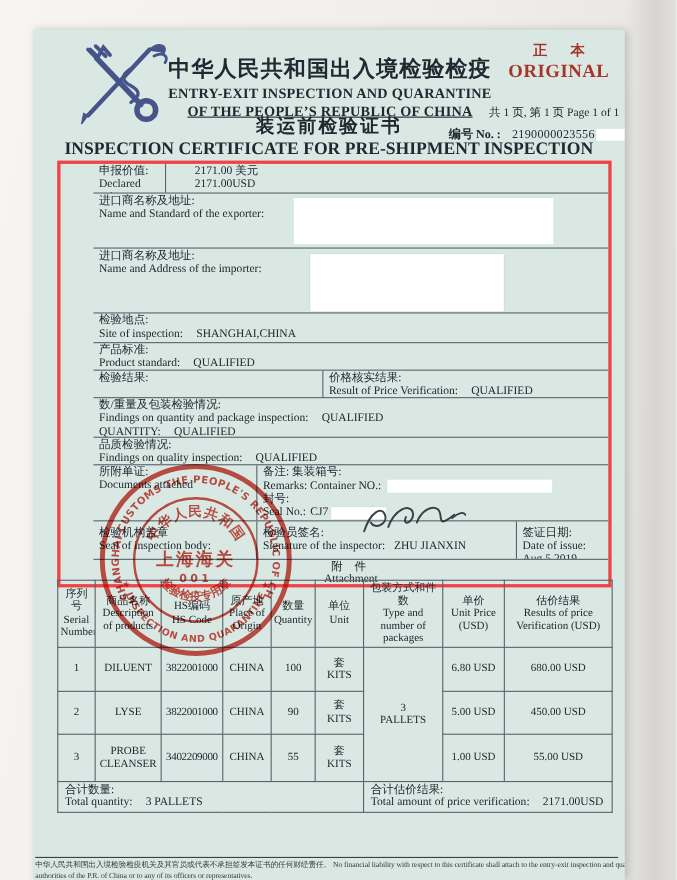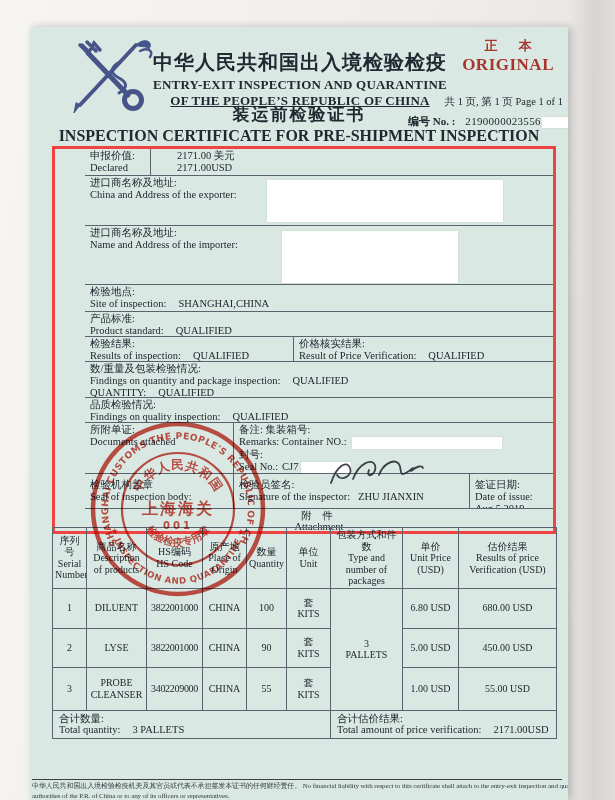--- a/index.html
+++ b/index.html
@@ -111,21 +111,21 @@
         </div>
         <div class="dcell grow" style="padding-left:26px;">
           <div>2171.00 美元</div>
           <div>2171.00USD</div>
         </div>
       </div>
 
       <div class="drow h50">
         <div class="dcell w176">
           <div>进口商名称及地址:</div>
-          <div>China and Address of the exporter:</div>
+          <div>Name and Standard of the exporter:</div>
         </div>
         <div class="dcell grow" style="border-left:none;">
           <span class="redact redact-exporter"></span>
         </div>
       </div>
 
       <div class="drow h59">
         <div class="dcell w176">
           <div>进口商名称及地址:</div>
           <div>Name and Address of the importer:</div>
@@ -147,21 +147,20 @@
       <div class="drow h25">
         <div class="dcell w208">
           <div>产品标准:</div>
           <div><span>Product standard:</span><span class="val">QUALIFIED</span></div>
         </div>
       </div>
 
       <div class="drow h25">
         <div class="dcell w208">
           <div>检验结果:</div>
-          <div><span>Results of inspection:</span><span class="val">QUALIFIED</span></div>
         </div>
         <div class="dcell grow">
           <div>价格核实结果:</div>
           <div><span>Result of Price Verification:</span><span class="val">QUALIFIED</span></div>
         </div>
       </div>
 
       <div class="drow h36">
         <div class="dcell grow">
           <div>数/重量及包装检验情况:</div>

